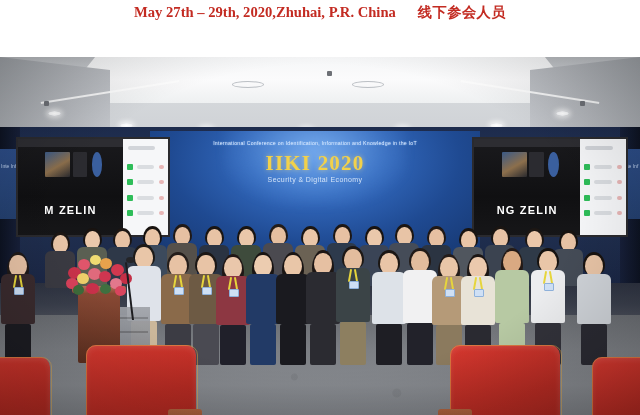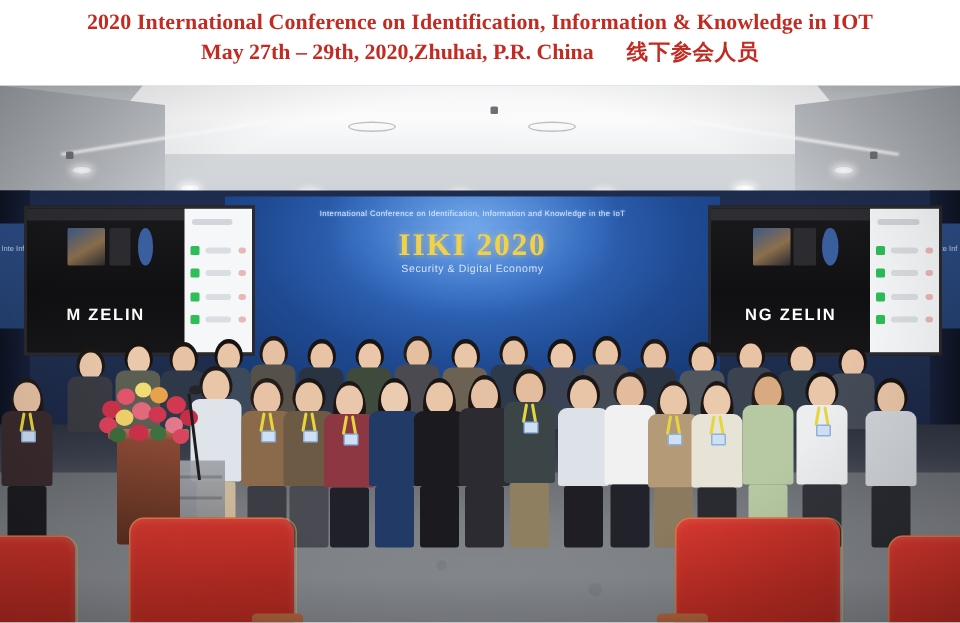--- a/index.html
+++ b/index.html
@@ -437,21 +437,20 @@
     background: radial-gradient(ellipse at 50% 45%, rgba(0,0,0,0) 55%, rgba(0,0,0,0.22) 100%);
     pointer-events: none;
   }
 </style>
 </head>
 <body>
 
 <div class="page">
 
   <div class="title-block">
-    <span class="title-line1">2020 International Conference on Identification, Information &amp; Knowledge in  IOT</span>
     <span class="title-line2"><span>May 27th – 29th, 2020,Zhuhai, P.R. China</span><span class="title-cn">线下参会人员</span></span>
   </div>
 
   <div class="photo">
 
     <div class="ceiling">
       <div class="ceiling-inner"></div>
       <div class="soffit-left"></div>
       <div class="soffit-right"></div>
       <div class="cove-line" style="left:40px;top:34px;width:140px;transform:rotate(-9deg);"></div>

